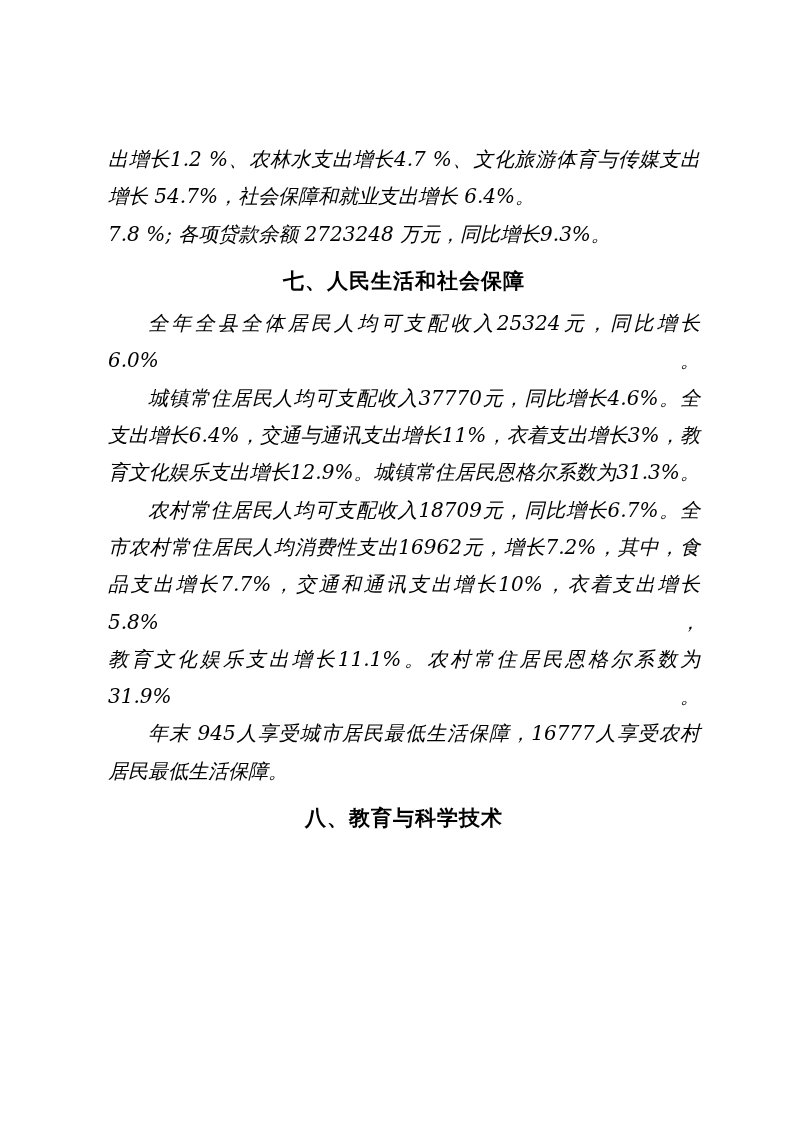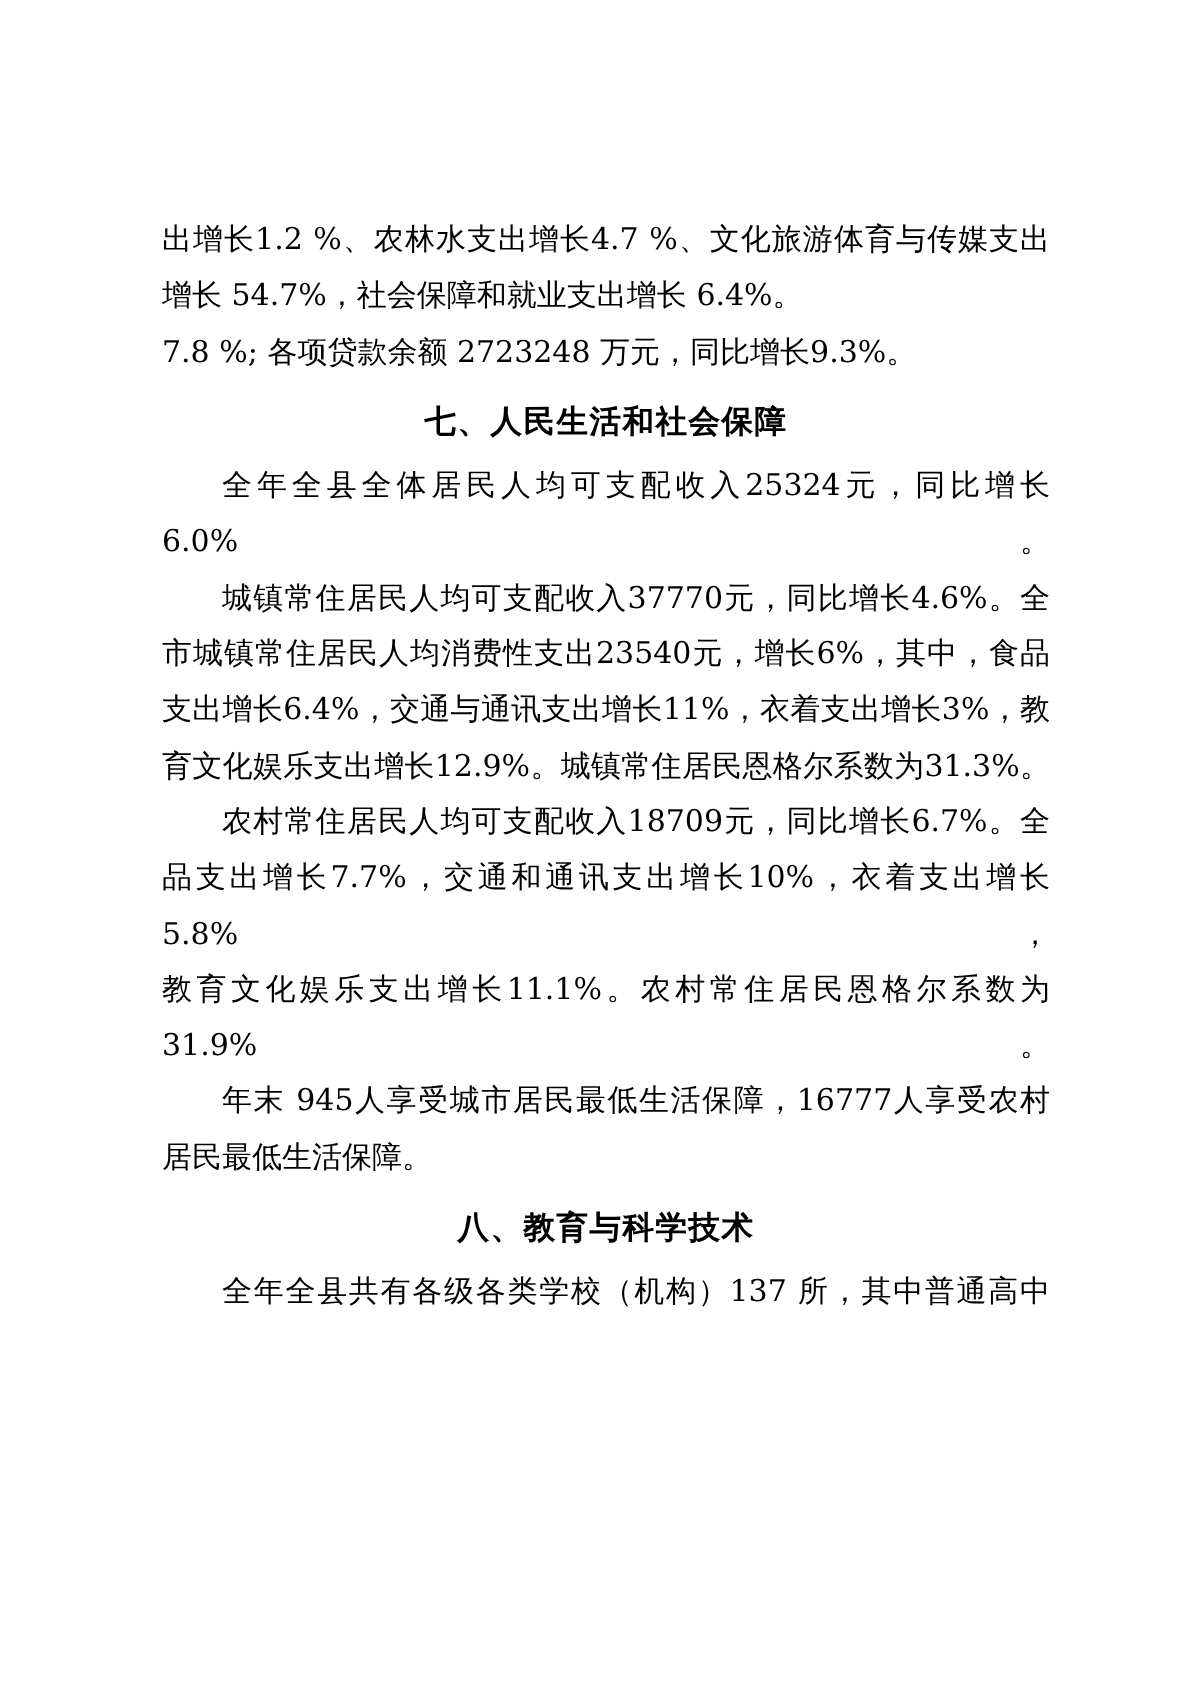--- a/index.html
+++ b/index.html
@@ -20,20 +20,21 @@
     position: absolute;
     left: 108px;
     top: 141px;
     width: 592px;
     font-size: 20px;
     line-height: 37.3px;
   }
   .line {
     white-space: nowrap;
     text-align: left;
+    font-style: italic;
   }
   .line.fill {
     white-space: normal;
     text-align: justify;
     text-align-last: justify;
     text-justify: inter-character;
   }
   .line.indent {
     text-indent: 40px;
   }
@@ -63,37 +64,34 @@
     </div>
 
     <div class="heading">七、人民生活和社会保障</div>
 
     <div class="paragraph">
       <div class="line fill indent">全年全县全体居民人均可支配收入25324元，同比增长6.0%。</div>
     </div>
 
     <div class="paragraph">
       <div class="line fill indent">城镇常住居民人均可支配收入37770元，同比增长4.6%。全</div>
-      <div class="line fill">市城镇常住居民人均消费性支出23540元，增长6%，其中，食品</div>
       <div class="line fill">支出增长6.4%，交通与通讯支出增长11%，衣着支出增长3%，教</div>
       <div class="line fill">育文化娱乐支出增长12.9%。城镇常住居民恩格尔系数为31.3%。</div>
     </div>
 
     <div class="paragraph">
       <div class="line fill indent">农村常住居民人均可支配收入18709元，同比增长6.7%。全</div>
+      <div class="line fill">市农村常住居民人均消费性支出16962元，增长7.2%，其中，食</div>
       <div class="line fill">品支出增长7.7%，交通和通讯支出增长10%，衣着支出增长5.8%，</div>
       <div class="line fill">教育文化娱乐支出增长11.1%。农村常住居民恩格尔系数为31.9%。</div>
     </div>
 
 
     <div class="paragraph">
       <div class="line fill indent">年末 945人享受城市居民最低生活保障，16777人享受农村</div>
       <div class="line">居民最低生活保障。</div>
     </div>
 
     <div class="heading">八、教育与科学技术</div>
 
-    <div class="paragraph">
-      <div class="line fill indent">全年全县共有各级各类学校（机构）137 所，其中普通高中</div>
-    </div>
 
   </div>
 </div>
 
 </body></html>

